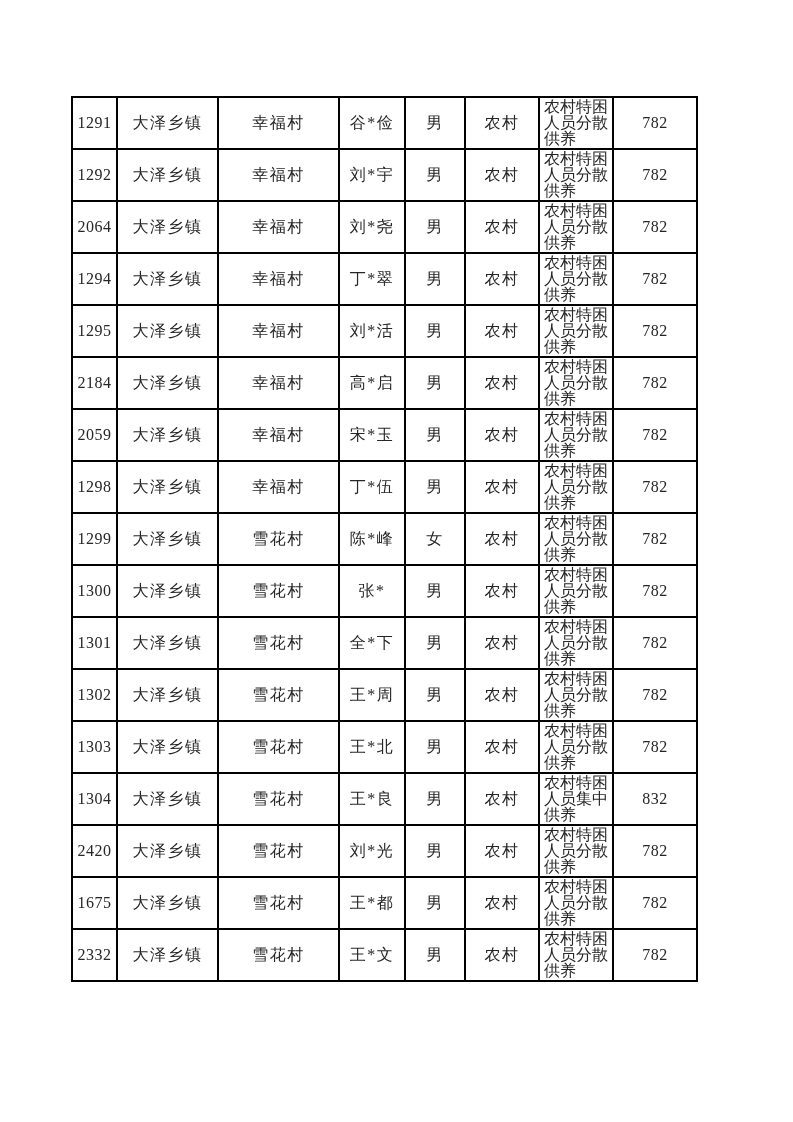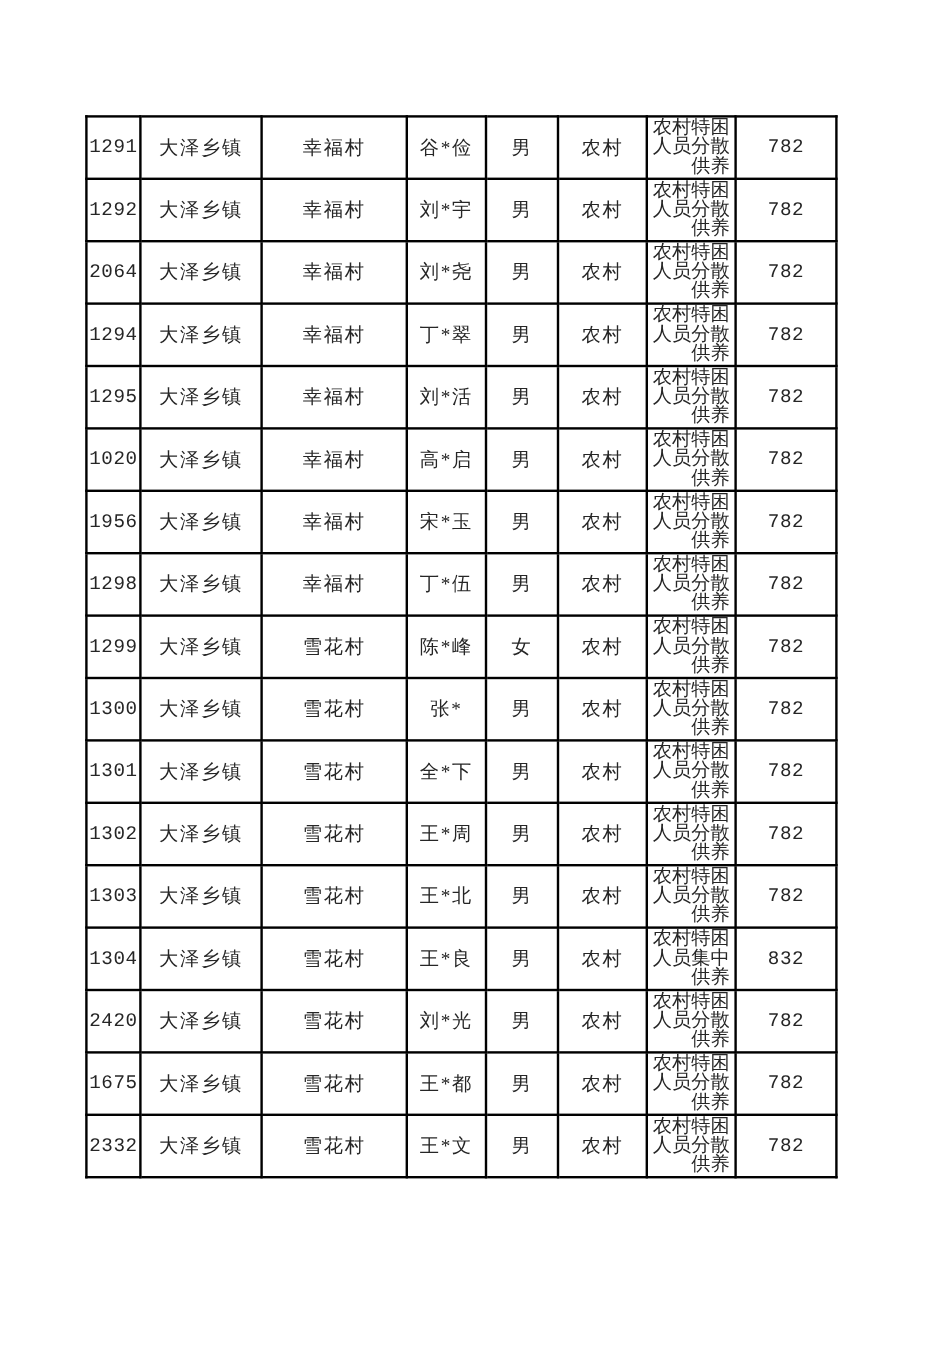--- a/index.html
+++ b/index.html
@@ -31,35 +31,34 @@
     color: #262626;
     font-size: 16px;
     overflow: hidden;
   }
   table.roster tr {
     height: 52px;
   }
   td.num {
     font-size: 15px;
     letter-spacing: 0.5px;
-    font-family: Liberation Mono, monospace;
   }
   td.cjk {
     letter-spacing: 1.5px;
   }
   td.cat {
     font-size: 15px;
   }
   td.cat .wrap {
     width: 64px;
     margin: 0 auto;
     line-height: 16px;
     word-break: break-all;
     letter-spacing: 0;
-    text-align: right;
+    text-align: left;
   }
 </style>
 </head>
 <body>
 
 <div class="page">
   <table class="roster">
     <colgroup>
       <col style="width:45px">
       <col style="width:101px">
@@ -130,34 +129,34 @@
     <td class="cjk">刘*活</td>
     <td class="cjk">男</td>
     <td class="cjk">农村</td>
     <td class="cat">
             <div class="wrap">农村特困人员分散供养</div>
           </td>
     <td class="num">782</td>
   </tr>
 
   <tr>
-    <td class="num">1020</td>
+    <td class="num">2184</td>
     <td class="cjk">大泽乡镇</td>
     <td class="cjk">幸福村</td>
     <td class="cjk">高*启</td>
     <td class="cjk">男</td>
     <td class="cjk">农村</td>
     <td class="cat">
             <div class="wrap">农村特困人员分散供养</div>
           </td>
     <td class="num">782</td>
   </tr>
 
   <tr>
-    <td class="num">1956</td>
+    <td class="num">2059</td>
     <td class="cjk">大泽乡镇</td>
     <td class="cjk">幸福村</td>
     <td class="cjk">宋*玉</td>
     <td class="cjk">男</td>
     <td class="cjk">农村</td>
     <td class="cat">
             <div class="wrap">农村特困人员分散供养</div>
           </td>
     <td class="num">782</td>
   </tr>

